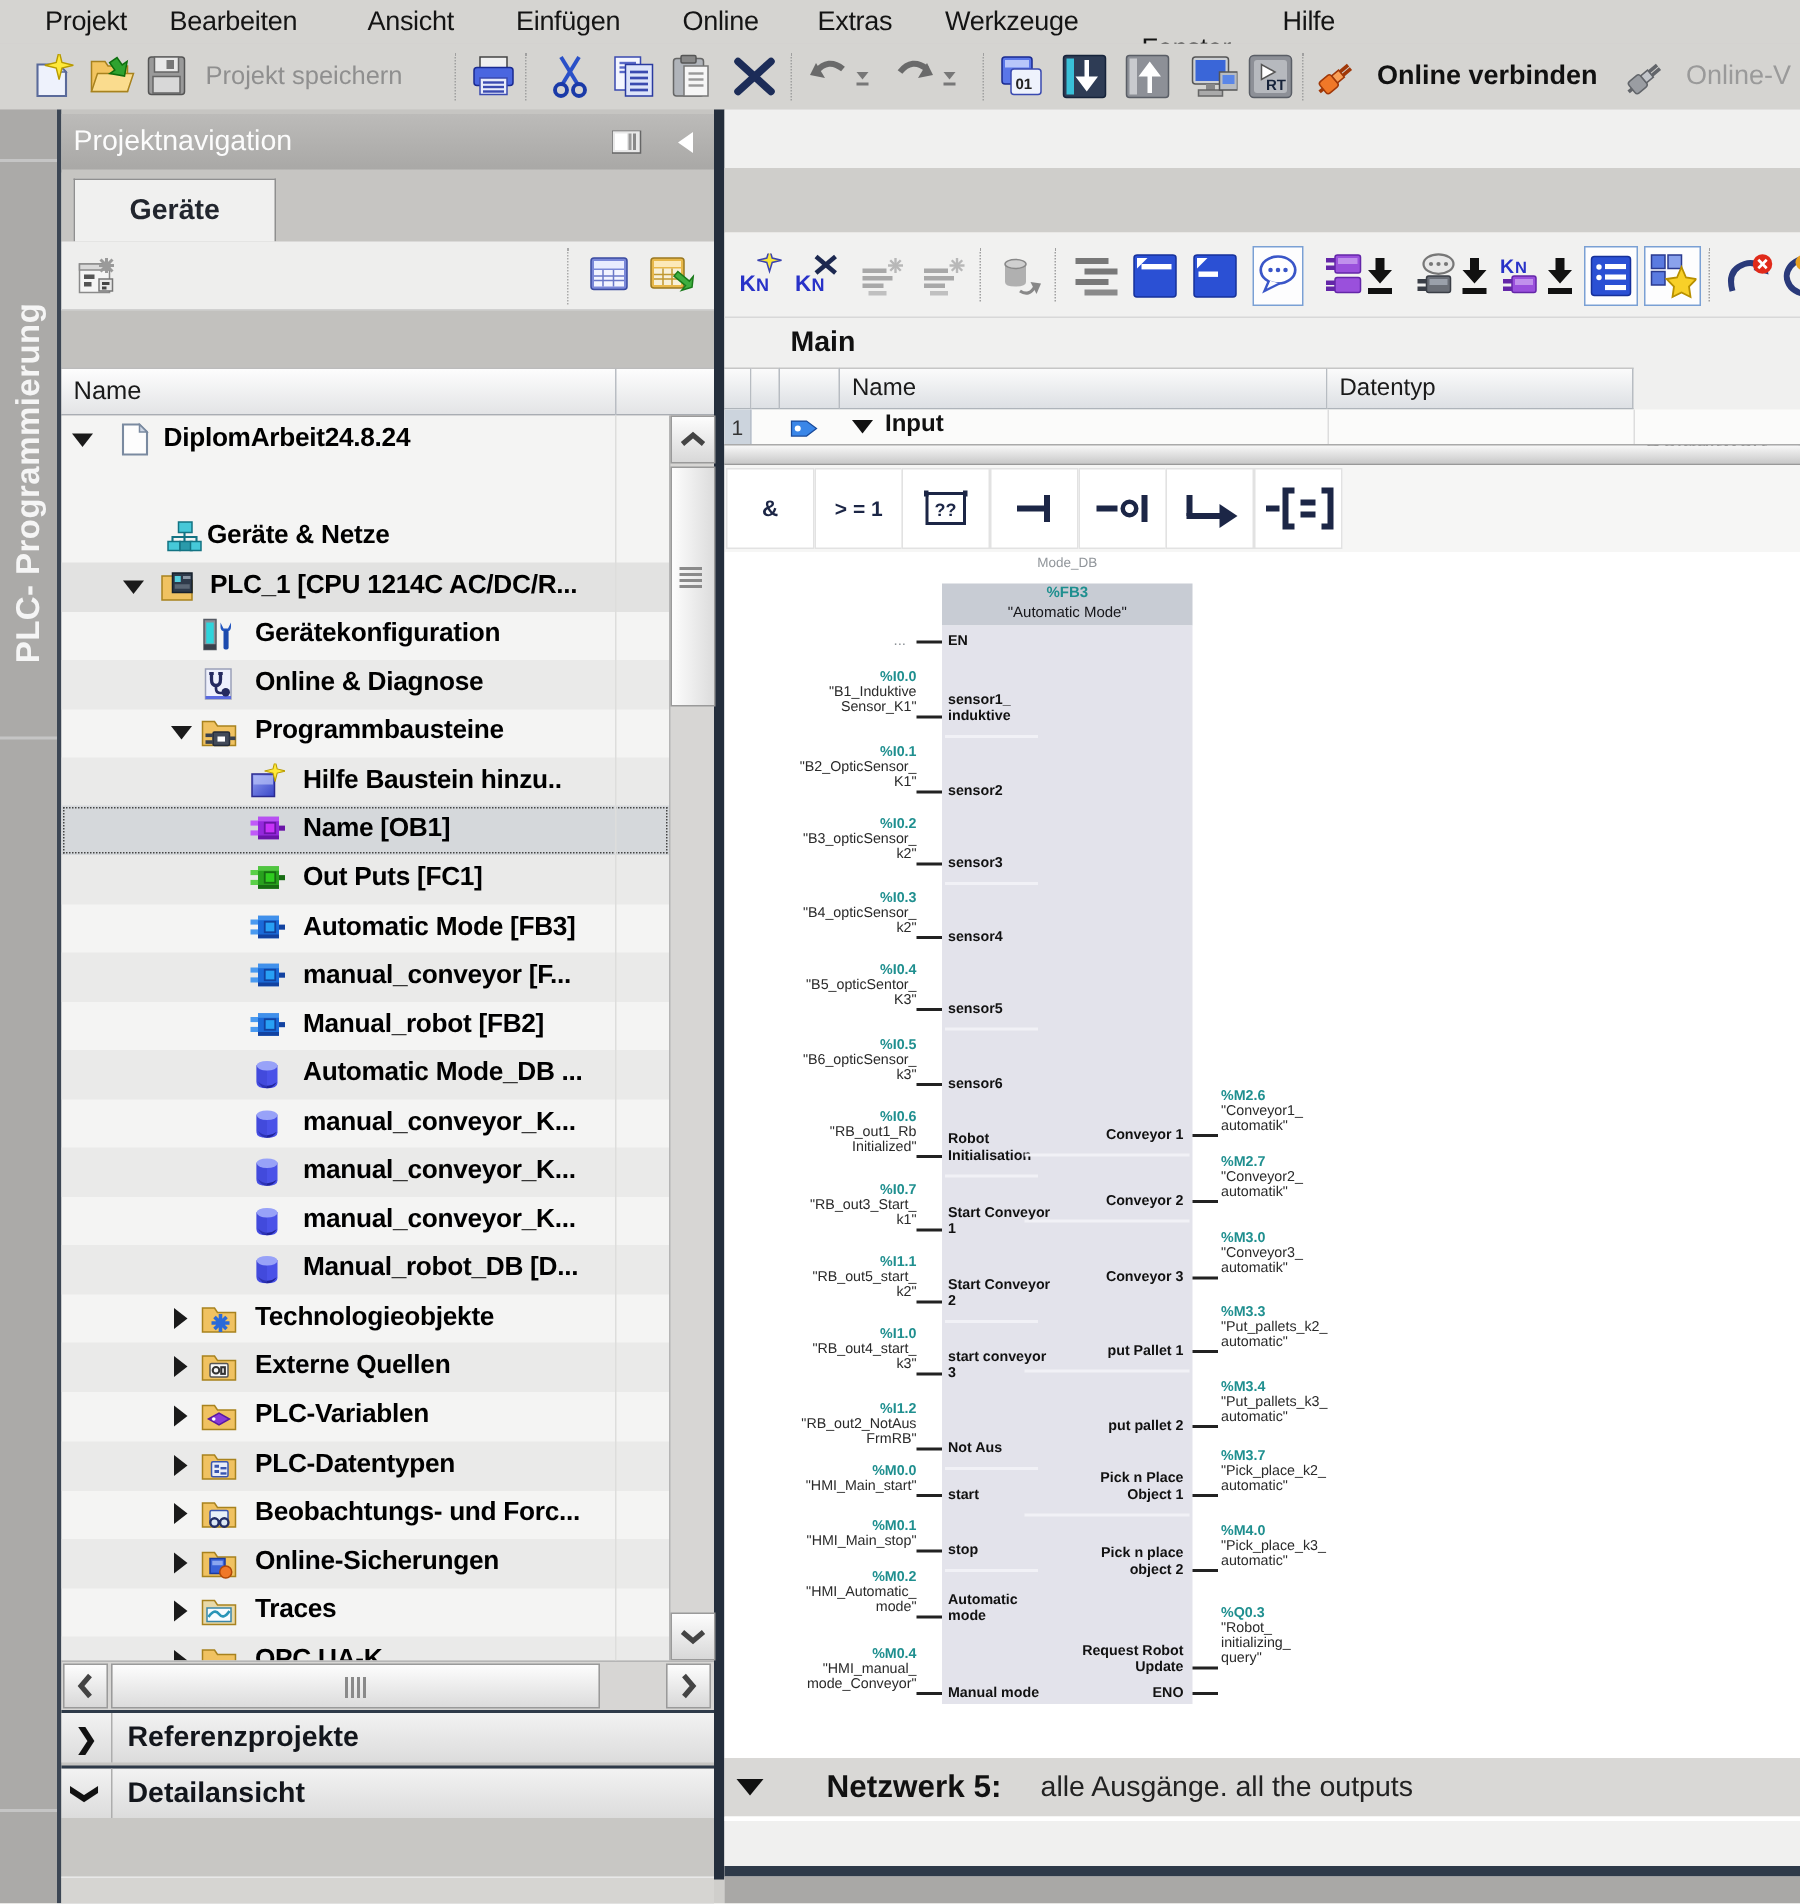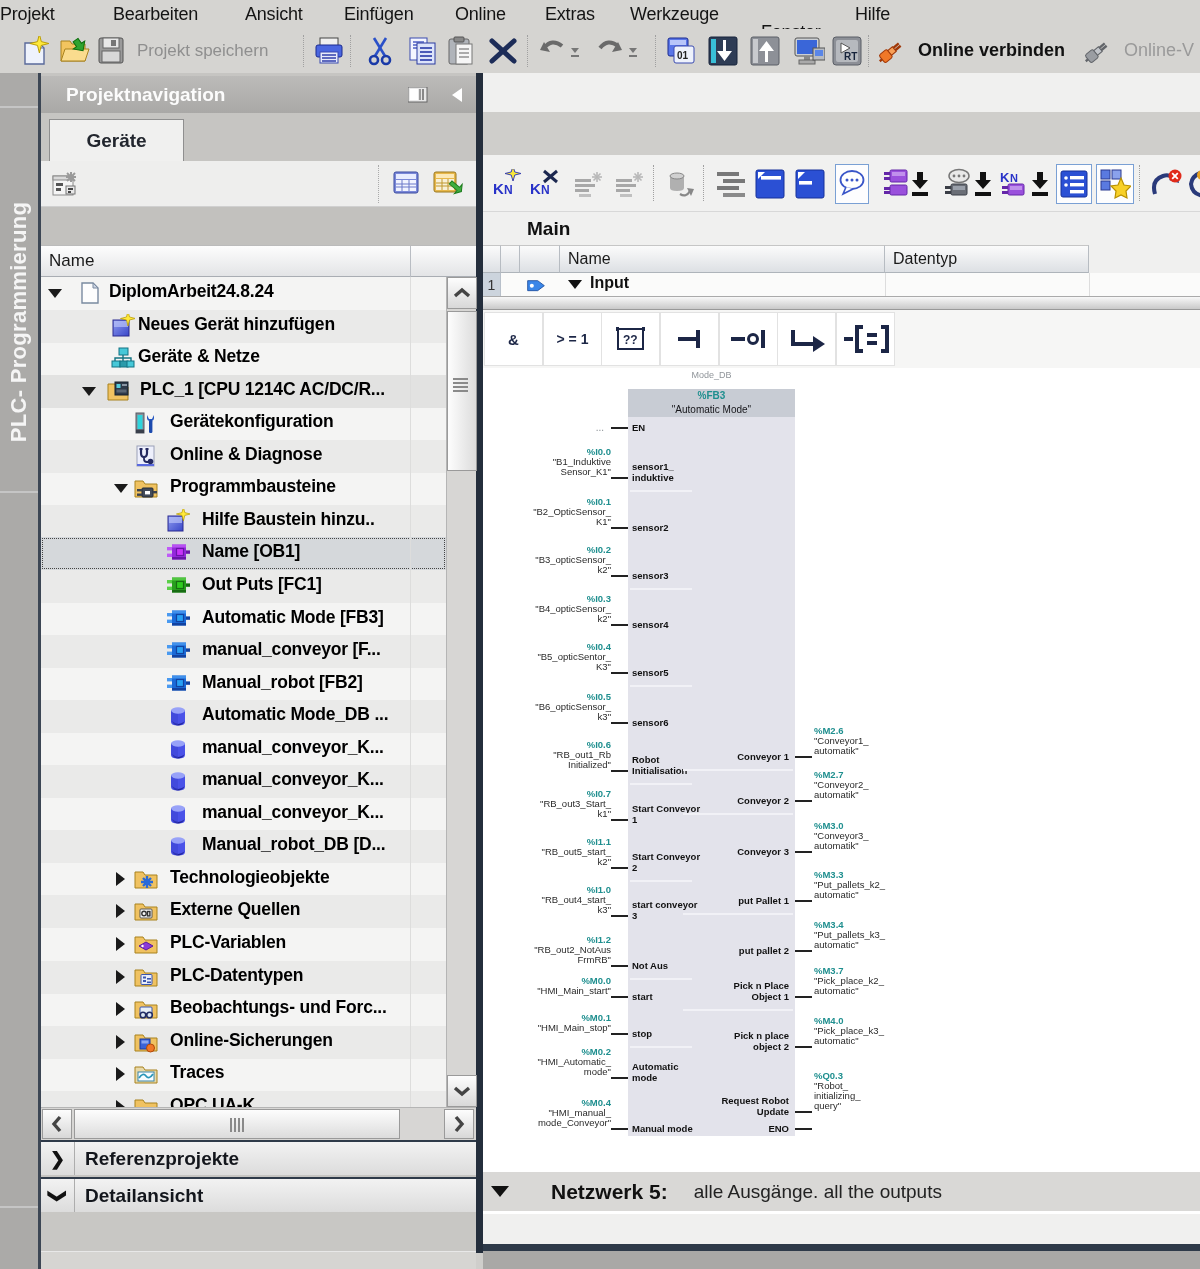--- a/index.html
+++ b/index.html
@@ -14,21 +14,21 @@
 .tbtxt{font-size:17px;color:#8f8f8f;}
 .vsep{position:absolute;top:6px;height:32px;width:0;border-left:1px dotted #a0a0a0;}
 
 .leftstrip{left:0;top:73px;width:38px;height:1196px;background:#abaaa8;}
 .lsline{left:0;width:38px;height:2px;background:#c5c5c5;}
 
 .lstext{position:absolute;left:-231px;top:231px;width:500px;height:38px;transform:rotate(-90deg);display:flex;align-items:center;justify-content:center;color:#f5f5f5;font-size:22px;font-weight:bold;letter-spacing:0.3px;}
 .mainborder{left:38px;top:73px;width:3px;height:1196px;background:#3c4654;}
 
 .leftpanel{left:41px;top:73px;width:435px;height:1196px;background:#c6c5c2;}
-.lp-title{left:0;top:3px;width:435px;height:37px;background:linear-gradient(#bcbbb9,#a9a8a6);color:#fcfcfc;font-size:19px;font-weight:bold;display:flex;align-items:center;padding-left:25px;}
+.lp-title{left:0;top:3px;width:435px;height:37px;background:linear-gradient(#bcbbb9,#a9a8a6);color:#fcfcfc;font-size:19px;font-weight:normal;display:flex;align-items:center;padding-left:8px;}
 .lp-tabrow{left:0;top:42px;width:435px;height:46px;background:#c6c5c2;}
 .gtab{left:8px;top:4px;width:135px;height:42px;background:#f0f0ef;border:1px solid #8f8f8f;border-bottom:none;font-size:19px;font-weight:bold;color:#22262e;display:flex;align-items:center;justify-content:center;}
 .lp-iconrow{left:0;top:88px;width:435px;height:46px;background:#eeeeed;border-bottom:1px solid #d0d0d0;}
 .lp-gap{left:0;top:134px;width:435px;height:38px;background:#c2c1be;}
 .lp-header{left:0;top:172px;width:435px;height:32px;background:linear-gradient(#fdfdfd,#e3e4e6);border-top:1px solid #bbb;border-bottom:1px solid #a9adb3;font-size:17px;color:#1a1a1a;display:flex;align-items:center;padding-left:8px;}
 .tree{left:0;top:204px;width:405px;height:830px;background:#f4f4f3;overflow:hidden;}
 .trow{position:absolute;left:0;width:405px;height:33px;display:flex;align-items:center;font-size:17.5px;font-weight:bold;color:#000;white-space:nowrap;letter-spacing:-0.2px;}
 .trow.alt{background:#eaeae9;}
 .caret{position:absolute;width:0;height:0;}
 .caret.down{border-left:7px solid transparent;border-right:7px solid transparent;border-top:9px solid #1a1a1a;}
@@ -222,21 +222,21 @@
           <rect x="4" y="10" width="16" height="9" fill="#f8fcff" stroke="#3a86a8"></rect>
           <path d="M 5 16 Q 9 10 12 14 Q 15 18 19 12" stroke="#2a96b8" stroke-width="1.8" fill="none"></path>
         </g>
   <g id="i-fopc">
           <use href="#folder"></use>
         </g>
 </defs>
     </svg>
 
   <div class="abs menubar">
-    <span style="left:0;">Projekt</span>
+    <span style="left:30px;">Projekt</span>
       <span style="left:113px;">Bearbeiten</span>
       <span style="left:245px;">Ansicht</span>
       <span style="left:344px;">Einfügen</span>
       <span style="left:455px;">Online</span>
       <span style="left:545px;">Extras</span>
       <span style="left:630px;">Werkzeuge</span>
       <span style="left:761px;margin-top:18px;">Fenster</span>
       <span style="left:855px;">Hilfe</span>
   </div>
 
@@ -443,26 +443,20 @@
     <div class="abs lp-gap"></div>
     <div class="abs lp-header">Name<div style="position:absolute;left:369px;top:0;height:32px;border-left:1px solid #b9bdc3;"></div></div>
     <div class="abs tree" id="tree">
       <div style="position:absolute;left:369px;top:0;width:1px;height:830px;background:#dddddc;z-index:5;"></div>
       <div class="trow" style="top:0px;">
           <div class="caret down" style="left:7px;top:12px;"></div>
           <svg class="ticon" style="left:37px;top:4px;" viewBox="0 0 24 24">
             <use href="#i-doc"></use>
           </svg>
           <div class="tlabel" style="left:68px;">DiplomArbeit24.8.24</div>
-        </div>
-      <div class="trow alt" style="top:33px;">
-          <svg class="ticon" style="left:70px;top:4px;" viewBox="0 0 24 24">
-            <use href="#i-newdev"></use>
-          </svg>
-          <div class="tlabel" style="left:97px;">Neues Gerät hinzufügen</div>
         </div>
       <div class="trow" style="top:65px;">
           <svg class="ticon" style="left:70px;top:4px;" viewBox="0 0 24 24">
             <use href="#i-devnet"></use>
           </svg>
           <div class="tlabel" style="left:97px;">Geräte &amp; Netze</div>
         </div>
       <div class="trow alt" style="top:98px;background:#e2e2e1;">
           <div class="caret down" style="left:41px;top:12px;"></div>
           <svg class="ticon" style="left:66px;top:4px;" viewBox="0 0 24 24">

